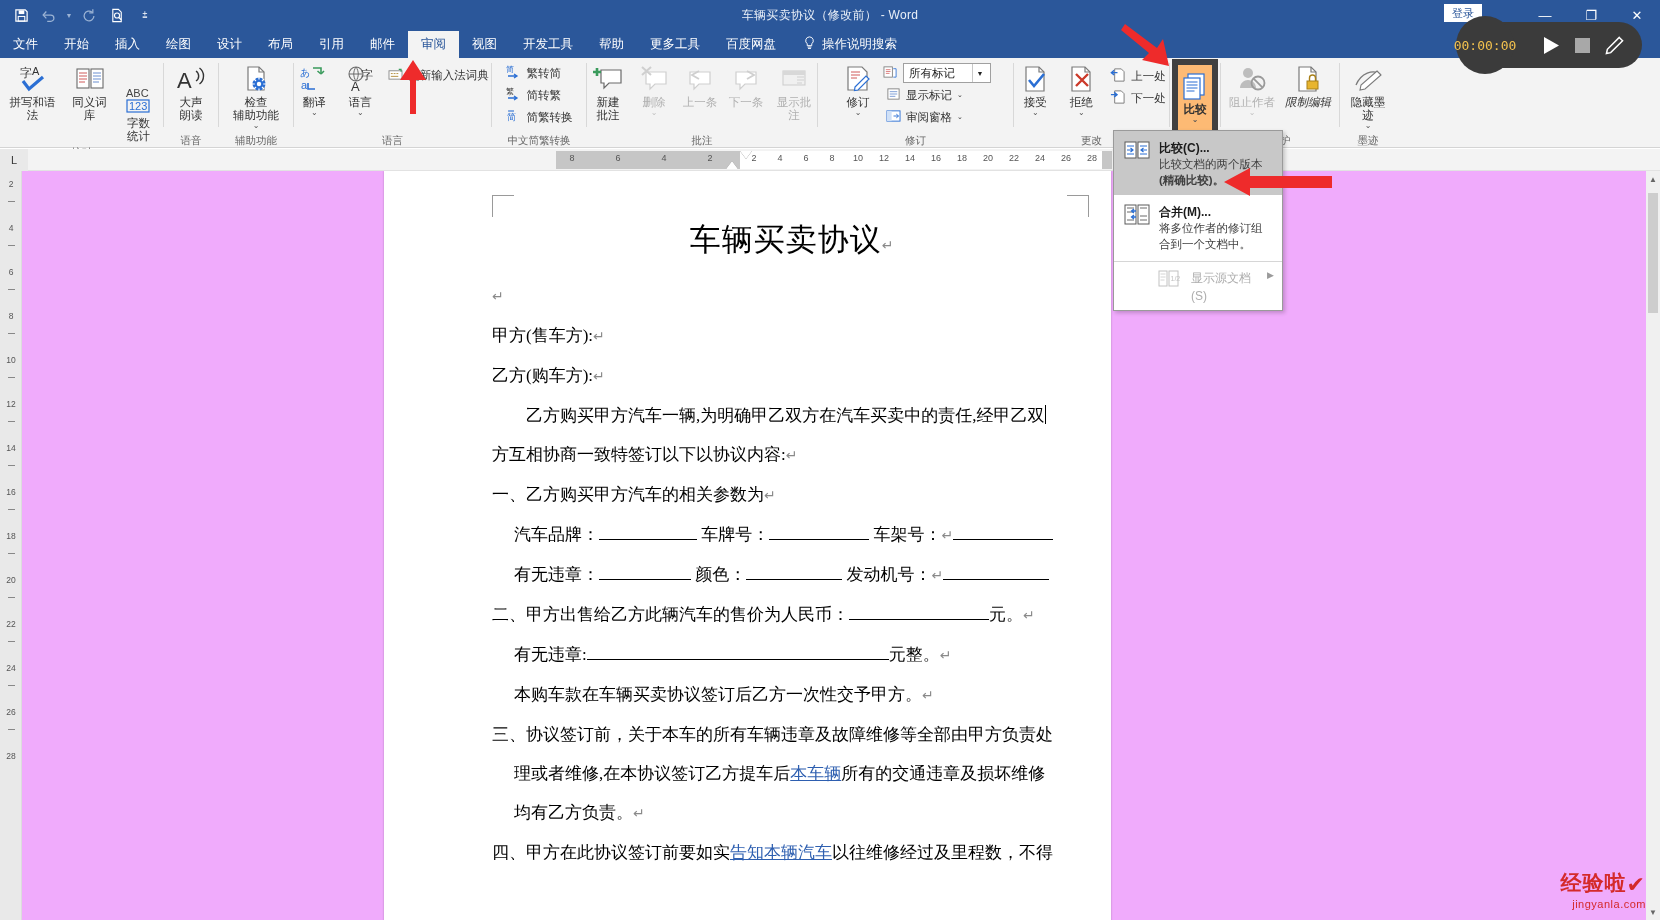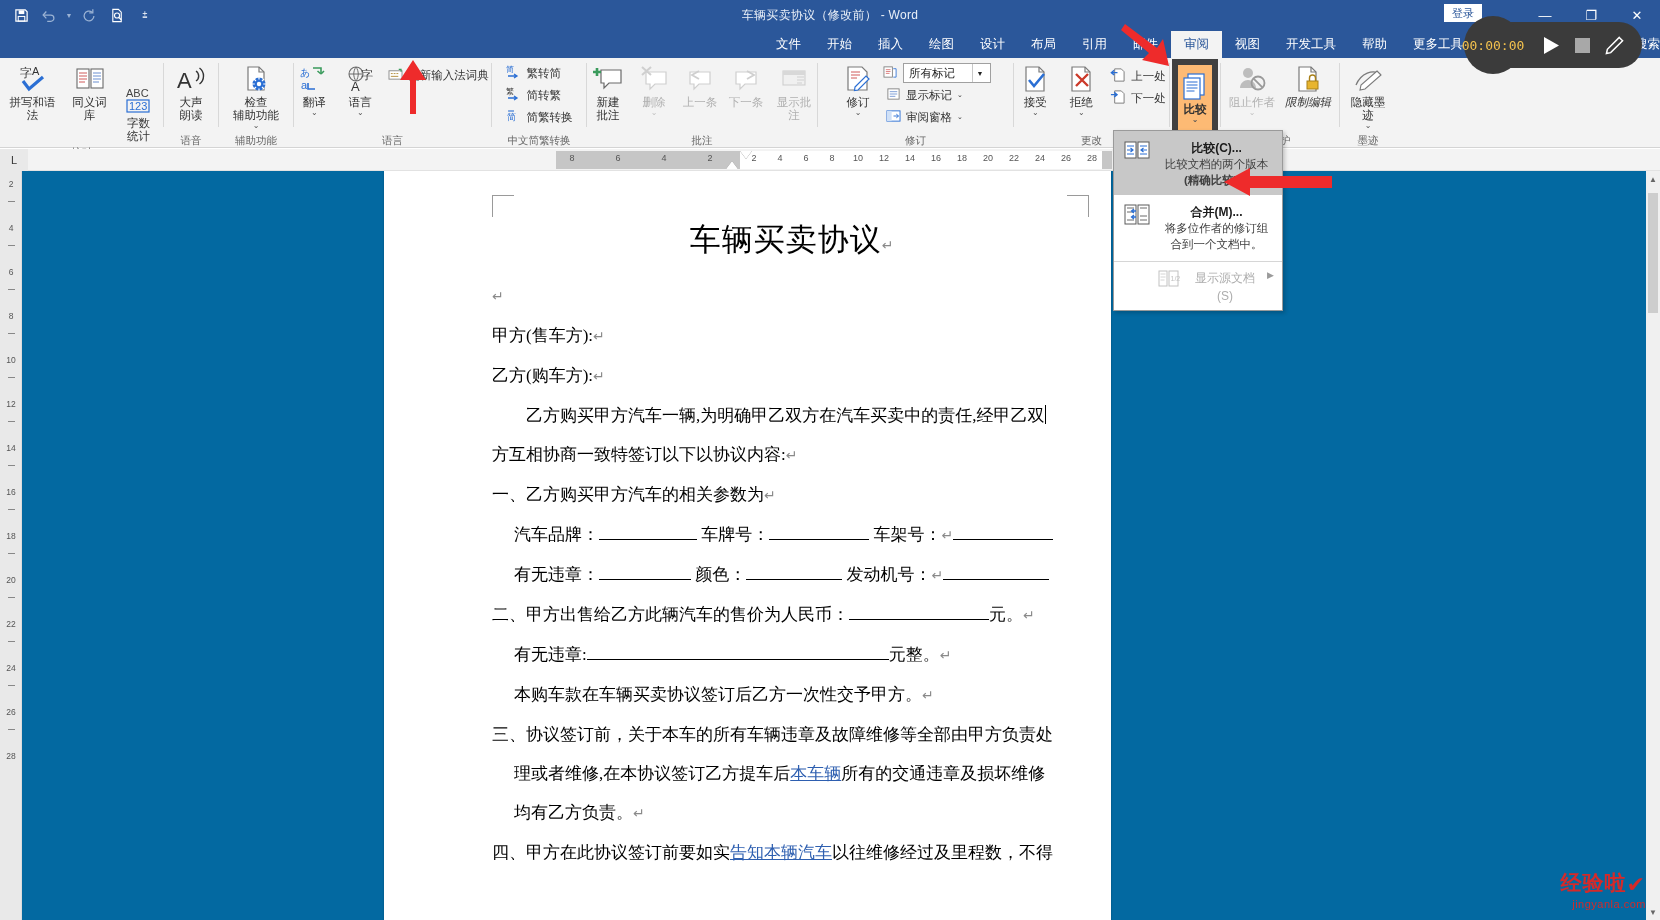--- a/index.html
+++ b/index.html
@@ -35,21 +35,21 @@
   }
   .signin {
     position: absolute; top: 4px; right: 178px;
     background: #fff; color: #2b579a; font-size: 11px;
     padding: 2px 8px; line-height: 14px;
   }
 
   
   .tabbar {
     position: absolute; top: 31px; left: 0; width: 1660px; height: 27px;
-    background: #2b579a; display: flex; align-items: stretch; justify-content: flex-end;
+    background: #2b579a; display: flex; align-items: stretch;
   }
   .tab {
     padding: 0 13px; display: flex; align-items: center;
     font-size: 12.5px; color: #fff; white-space: nowrap;
   }
   .tab.active { background: #f3f3f3; color: #2b579a; }
   .tellme { display: flex; align-items: center; gap: 6px; padding-left: 14px; font-size: 12.5px; color: #fff; }
 
   
   .ribbon {
@@ -110,21 +110,21 @@
   .vruler {
     position: absolute; left: 0; top: 171px; width: 22px; height: 749px; background: #e9e9e9;
     border-right: 1px solid #dcdcdc;
   }
   .vtick { position: absolute; left: 1px; width: 20px; font-size: 8.5px; color: #555; text-align: center; }
   .vdash { position: absolute; left: 8px; width: 7px; border-top: 1px solid #888; }
 
   
   .workspace {
     position: absolute; left: 22px; top: 171px; width: 1638px; height: 749px;
-    background: #0369a1; overflow: hidden;
+    background: #f0abfc; overflow: hidden;
   }
   .page {
     position: absolute; left: 362px; top: 0px; width: 727px; height: 760px;
     background: #fff; box-shadow: 0 0 2px rgba(0,0,0,.25);
   }
   .corner { position: absolute; width: 22px; height: 22px; }
   .corner.tl { left: 108px; top: 24px; border-left: 1px solid #9a9a9a; border-top: 1px solid #9a9a9a; }
   .corner.tr { right: 22px; top: 24px; border-right: 1px solid #9a9a9a; border-top: 1px solid #9a9a9a; }
 
   .doc {
@@ -149,35 +149,35 @@
 
   
   .menu {
     position: absolute; left: 1113px; top: 130px; width: 170px;
     background: #fff; border: 1px solid #9a9a9a; box-shadow: 2px 2px 4px rgba(0,0,0,.2);
     z-index: 40;
   }
   .mi { display: flex; gap: 8px; padding: 7px 8px 7px 9px; }
   .mi.hl { background: #c8c8c8; }
   .mi .mic { width: 28px; flex: 0 0 28px; display: flex; align-items: flex-start; justify-content: center; padding-top: 2px; }
-  .mi .mtxt { flex: 1; text-align: center; }
+  .mi .mtxt { flex: 1; }
   .mi .mt { font-size: 12px; color: #1b1b1b; font-weight: bold; line-height: 16px; }
   .mi .md { font-size: 11.5px; color: #404040; line-height: 16px; }
   .mi.dis .mt, .mi.dis .md { color: #adadad; font-weight: normal; }
   .msep { height: 1px; background: #d6d6d6; margin: 2px 0; }
   .msub { margin-left: auto; font-size: 9px; color: #9a9a9a; padding-top: 2px; }
 
   
   .rec-pill {
     position: absolute; top: 22px; right: 18px; height: 46px; width: 175px;
     background: #3b3b3b; border-radius: 23px; display: flex; align-items: center;
     justify-content: flex-end; gap: 14px; padding-right: 18px; z-index: 60;
   }
   .rec-circle {
-    position: absolute; top: 16px; right: 138px; width: 58px; height: 58px; border-radius: 50%;
+    position: absolute; top: 16px; right: 146px; width: 58px; height: 58px; border-radius: 50%;
     background: #3b3b3b; display: flex; align-items: center; justify-content: center;
     color: #f2c14e; font-size: 13px; z-index: 61;
     font-family: "DejaVu Sans Mono", monospace;
   }
   .rec-ic { color: #fff; display: flex; align-items: center; }
 
   
   .wm { position: absolute; right: 14px; bottom: 10px; text-align: right; z-index: 55; }
   .wm .l1 { color: #d42a2a; font-size: 21px; font-weight: bold; letter-spacing: 1px; }
   .wm .l2 { color: #d42a2a; font-size: 11px; letter-spacing: .5px; }

